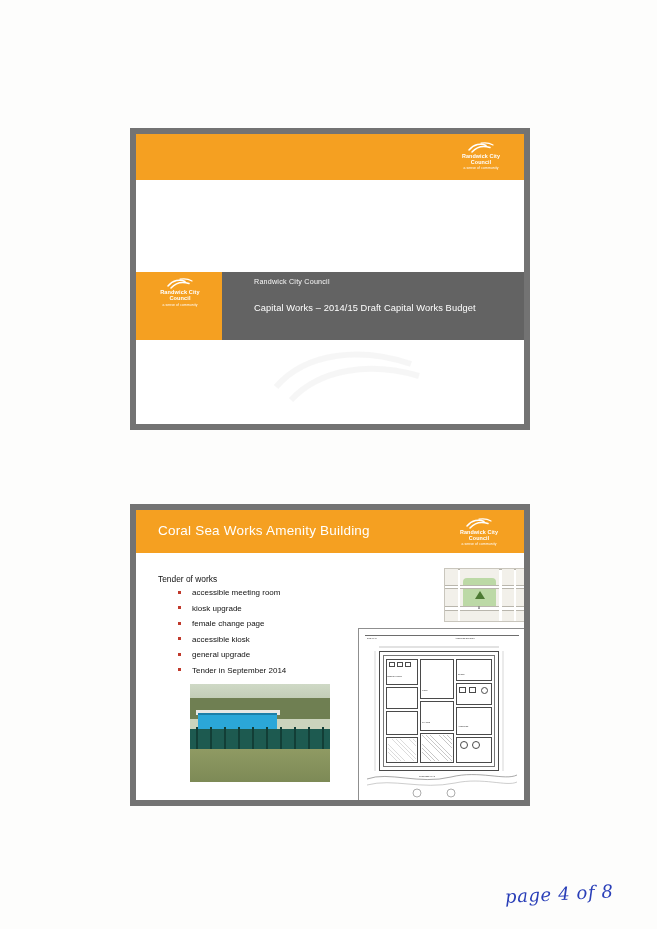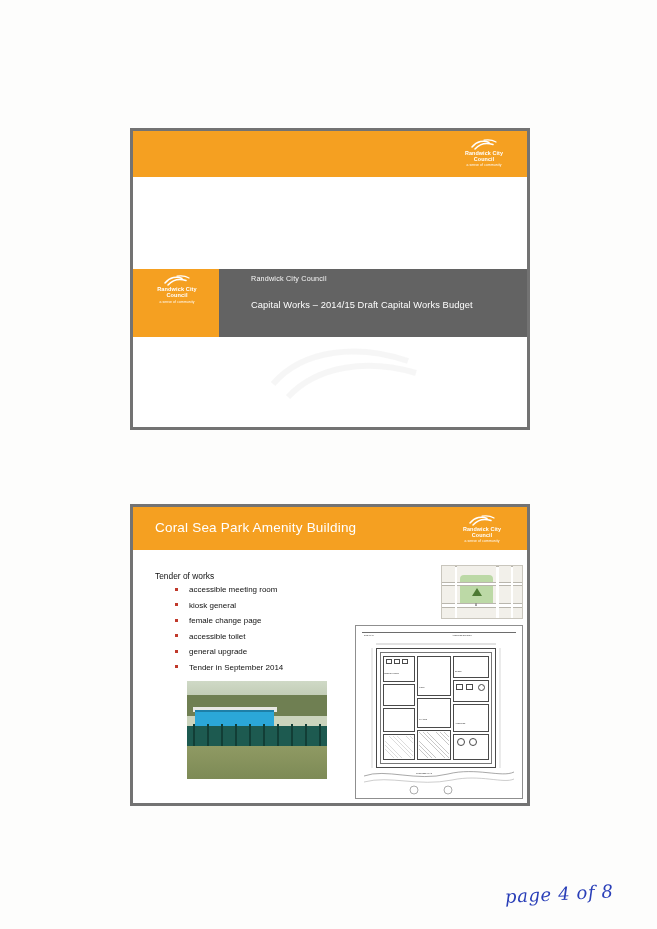--- a/index.html
+++ b/index.html
@@ -16,21 +16,21 @@
   }
   .page {
     position: absolute;
     inset: 0;
     background: #fdfdfc;
   }
   
   .slide {
     position: absolute;
     background: #ffffff;
-    border: 3px solid #737373;
+    border: 6px solid #737373;
     box-sizing: border-box;
     overflow: hidden;
   }
   
   #slide-title {
     left: 130px;
     top: 128px;
     width: 400px;
     height: 302px;
   }
@@ -373,40 +373,40 @@
       <svg width="150" height="60" viewBox="0 0 150 60" aria-hidden="true">
         <path d="M5 45 C35 10, 90 5, 140 22" stroke="#777" stroke-width="6" fill="none"></path>
         <path d="M20 58 C50 26, 100 20, 148 34" stroke="#777" stroke-width="6" fill="none"></path>
       </svg>
     </div>
   </div>
 
   <div class="slide" id="slide-coral">
 
     <div class="head-band"></div>
-    <div class="head-title">Coral Sea Park Amenity Building</div>
+    <div class="head-title">Coral Sea Works Amenity Building</div>
 
     <div class="logo" id="logo-s2-header">
       <svg class="swoosh" width="26" height="11" viewBox="0 0 26 11" aria-hidden="true">
         <path d="M1 8 C6 2, 13 1, 18 3.5" stroke="#ffffff" stroke-width="1.5" fill="none" stroke-linecap="round"></path>
         <path d="M4 10 C9 4.5, 16 3.5, 22 5.5" stroke="#ffffff" stroke-width="1.5" fill="none" stroke-linecap="round"></path>
         <path d="M13 1.2 C17 0.4, 22 1.2, 25 3" stroke="#ffffff" stroke-width="1.2" fill="none" stroke-linecap="round"></path>
       </svg>
       <span class="lname">Randwick City</span>
       <span class="lname">Council</span>
       <span class="ltag">a sense of community</span>
     </div>
 
     <div class="scope-label">Tender of works</div>
 
     <ul class="bullets">
       <li>accessible meeting room</li>
-      <li>kiosk general</li>
+      <li>kiosk upgrade</li>
       <li>female change page</li>
-      <li>accessible toilet</li>
+      <li>accessible kiosk</li>
       <li>general upgrade</li>
       <li>Tender in September 2014</li>
     </ul>
 
     <div class="photo">
       <div class="sky"></div>
       <div class="treeline"></div>
       <div class="bldg-roof"></div>
       <div class="building"></div>
       <div class="fence"></div>

